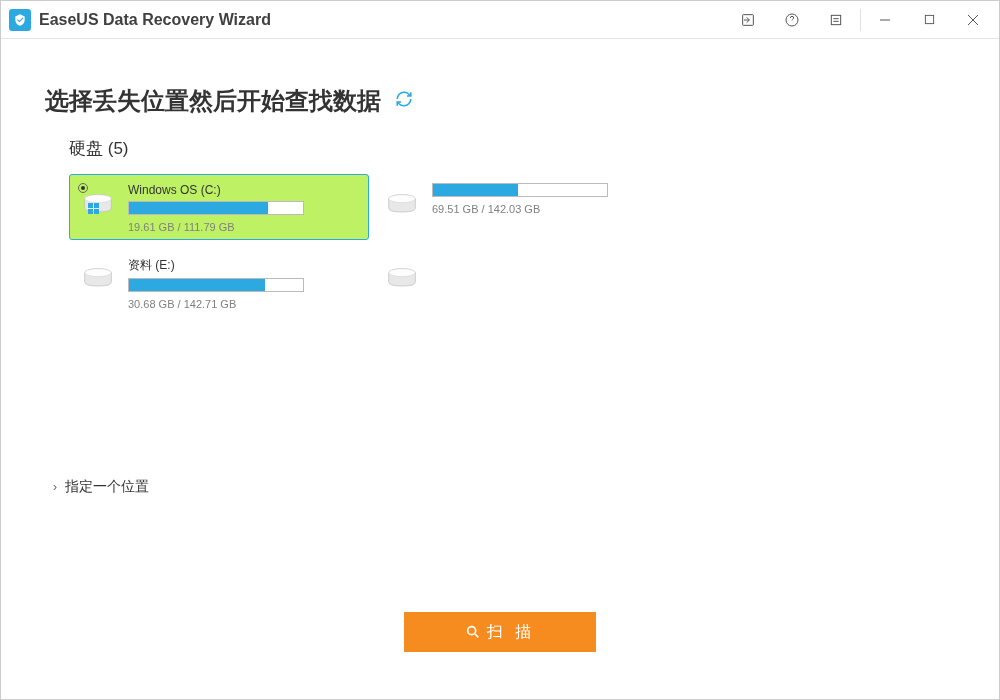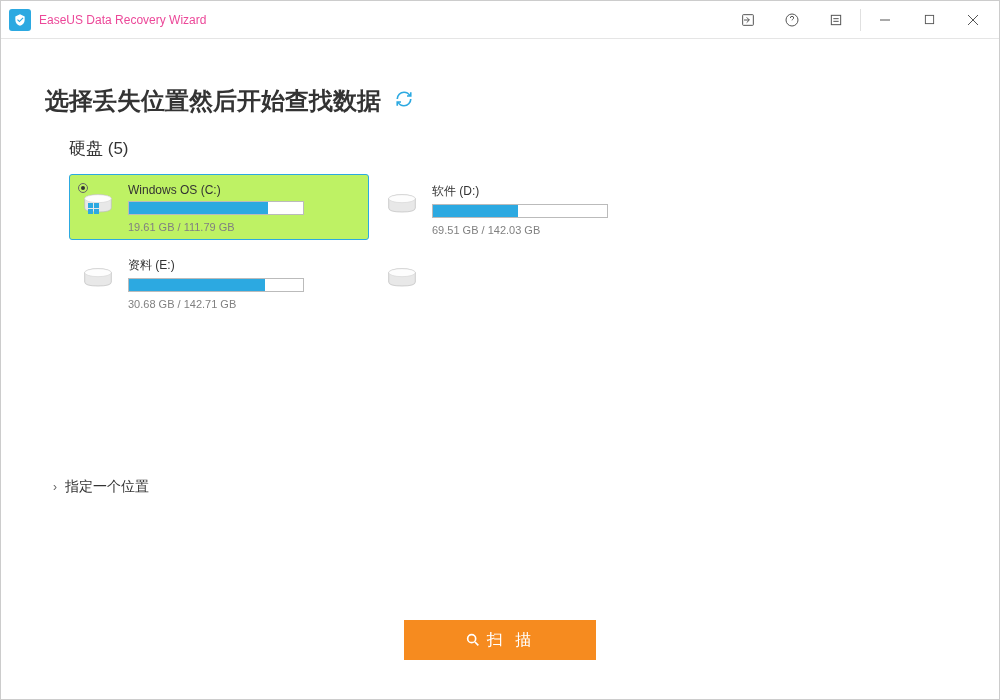--- a/index.html
+++ b/index.html
@@ -2,21 +2,21 @@
 <html><head>
   <meta charset="utf-8">
   <style>
     * { margin: 0; padding: 0; box-sizing: border-box; font-family: "Microsoft YaHei", Arial, sans-serif; }
     body { width: 1000px; height: 700px; background: #fff; border: 1px solid #ccc; overflow: hidden; }
     
     .titlebar { height: 38px; display: flex; align-items: center; border-bottom: 1px solid #e5e5e5; padding: 0 4px; }
     .titlebar-left { display: flex; align-items: center; gap: 8px; padding-left: 4px; }
     .app-icon { width: 22px; height: 22px; background: #2CA9E1; border-radius: 3px; display: flex; align-items: center; justify-content: center; }
     .app-icon svg { width: 14px; height: 14px; fill: #fff; }
-    .app-title { font-size: 12px; color: #ec4899; font-weight: 400; }
+    .app-title { font-size: 16px; color: #404040; font-weight: 700; }
     .titlebar-right { margin-left: auto; display: flex; align-items: center; }
     .tb-btn { width: 44px; height: 38px; display: flex; align-items: center; justify-content: center; color: #555; cursor: pointer; }
     .tb-sep { width: 1px; height: 22px; background: #e0e0e0; margin: 0 2px; }
     
     .content { padding: 46px 44px 0 44px; }
     .heading-row { display: flex; align-items: center; gap: 14px; margin-bottom: 20px; }
     .heading { font-size: 24px; color: #333; font-weight: 600; }
     .refresh-icon { color: #2CA9E1; cursor: pointer; }
     
     .section-label { font-size: 17px; color: #333; margin-left: 24px; margin-bottom: 14px; }
@@ -31,21 +31,21 @@
     .drive-info { flex: 1; display: flex; flex-direction: column; gap: 4px; }
     .drive-name { font-size: 12px; color: #333; }
     .drive-bar { width: 176px; height: 14px; border: 1px solid #bbb; background: #fff; position: relative; }
     .drive-fill { height: 100%; background: #2CA9E1; }
     .drive-size { font-size: 11px; color: #808080; margin-top: 2px; }
     
     .specify-row { display: flex; align-items: center; gap: 8px; margin-top: 156px; margin-left: 8px; cursor: pointer; }
     .specify-row .chev { color: #666; font-size: 12px; }
     .specify-label { font-size: 14px; color: #333; }
     
-    .scan-btn { position: absolute; left: 50%; transform: translateX(-50%); bottom: 40px; width: 192px; height: 40px; background: #F68B1F; color: #fff; display: flex; align-items: center; justify-content: center; gap: 6px; cursor: pointer; font-size: 16px; letter-spacing: 4px; }
+    .scan-btn { position: absolute; left: 50%; transform: translateX(-50%); bottom: 48px; width: 192px; height: 40px; background: #F68B1F; color: #fff; display: flex; align-items: center; justify-content: center; gap: 6px; cursor: pointer; font-size: 16px; letter-spacing: 4px; }
     
     .hdd-svg { width: 32px; height: 22px; }
     .os-badge { position: absolute; left: 6px; bottom: 4px; width: 12px; height: 12px; }
   </style>
 </head>
 <body>
 
 <div class="titlebar">
   <div class="titlebar-left">
     <div class="app-icon">
@@ -139,21 +139,20 @@
           <div style="position:relative;width:36px;height:26px">
     <svg class="hdd-svg" viewBox="0 0 48 32">
       <ellipse cx="24" cy="8" rx="20" ry="6" fill="#f5f5f5" stroke="#bbb" stroke-width="1"></ellipse>
       <path d="M4 8 L4 22 Q4 28 24 28 Q44 28 44 22 L44 8" fill="#e8e8e8" stroke="#bbb" stroke-width="1"></path>
       <ellipse cx="24" cy="8" rx="20" ry="6" fill="#fdfdfd" stroke="#ccc" stroke-width="0.8"></ellipse>
     </svg>
     
   </div>
         </div>
     <div class="drive-info">
-      <div class="drive-name">软件 (D:)</div>
       <div class="drive-bar">
             <div class="drive-fill" style="width:49%"></div>
           </div>
       <div class="drive-size">69.51 GB / 142.03 GB</div>
     </div>
       </div>
       <div class="drive-card">
 
     <div class="drive-icon">
           <div style="position:relative;width:36px;height:26px">

